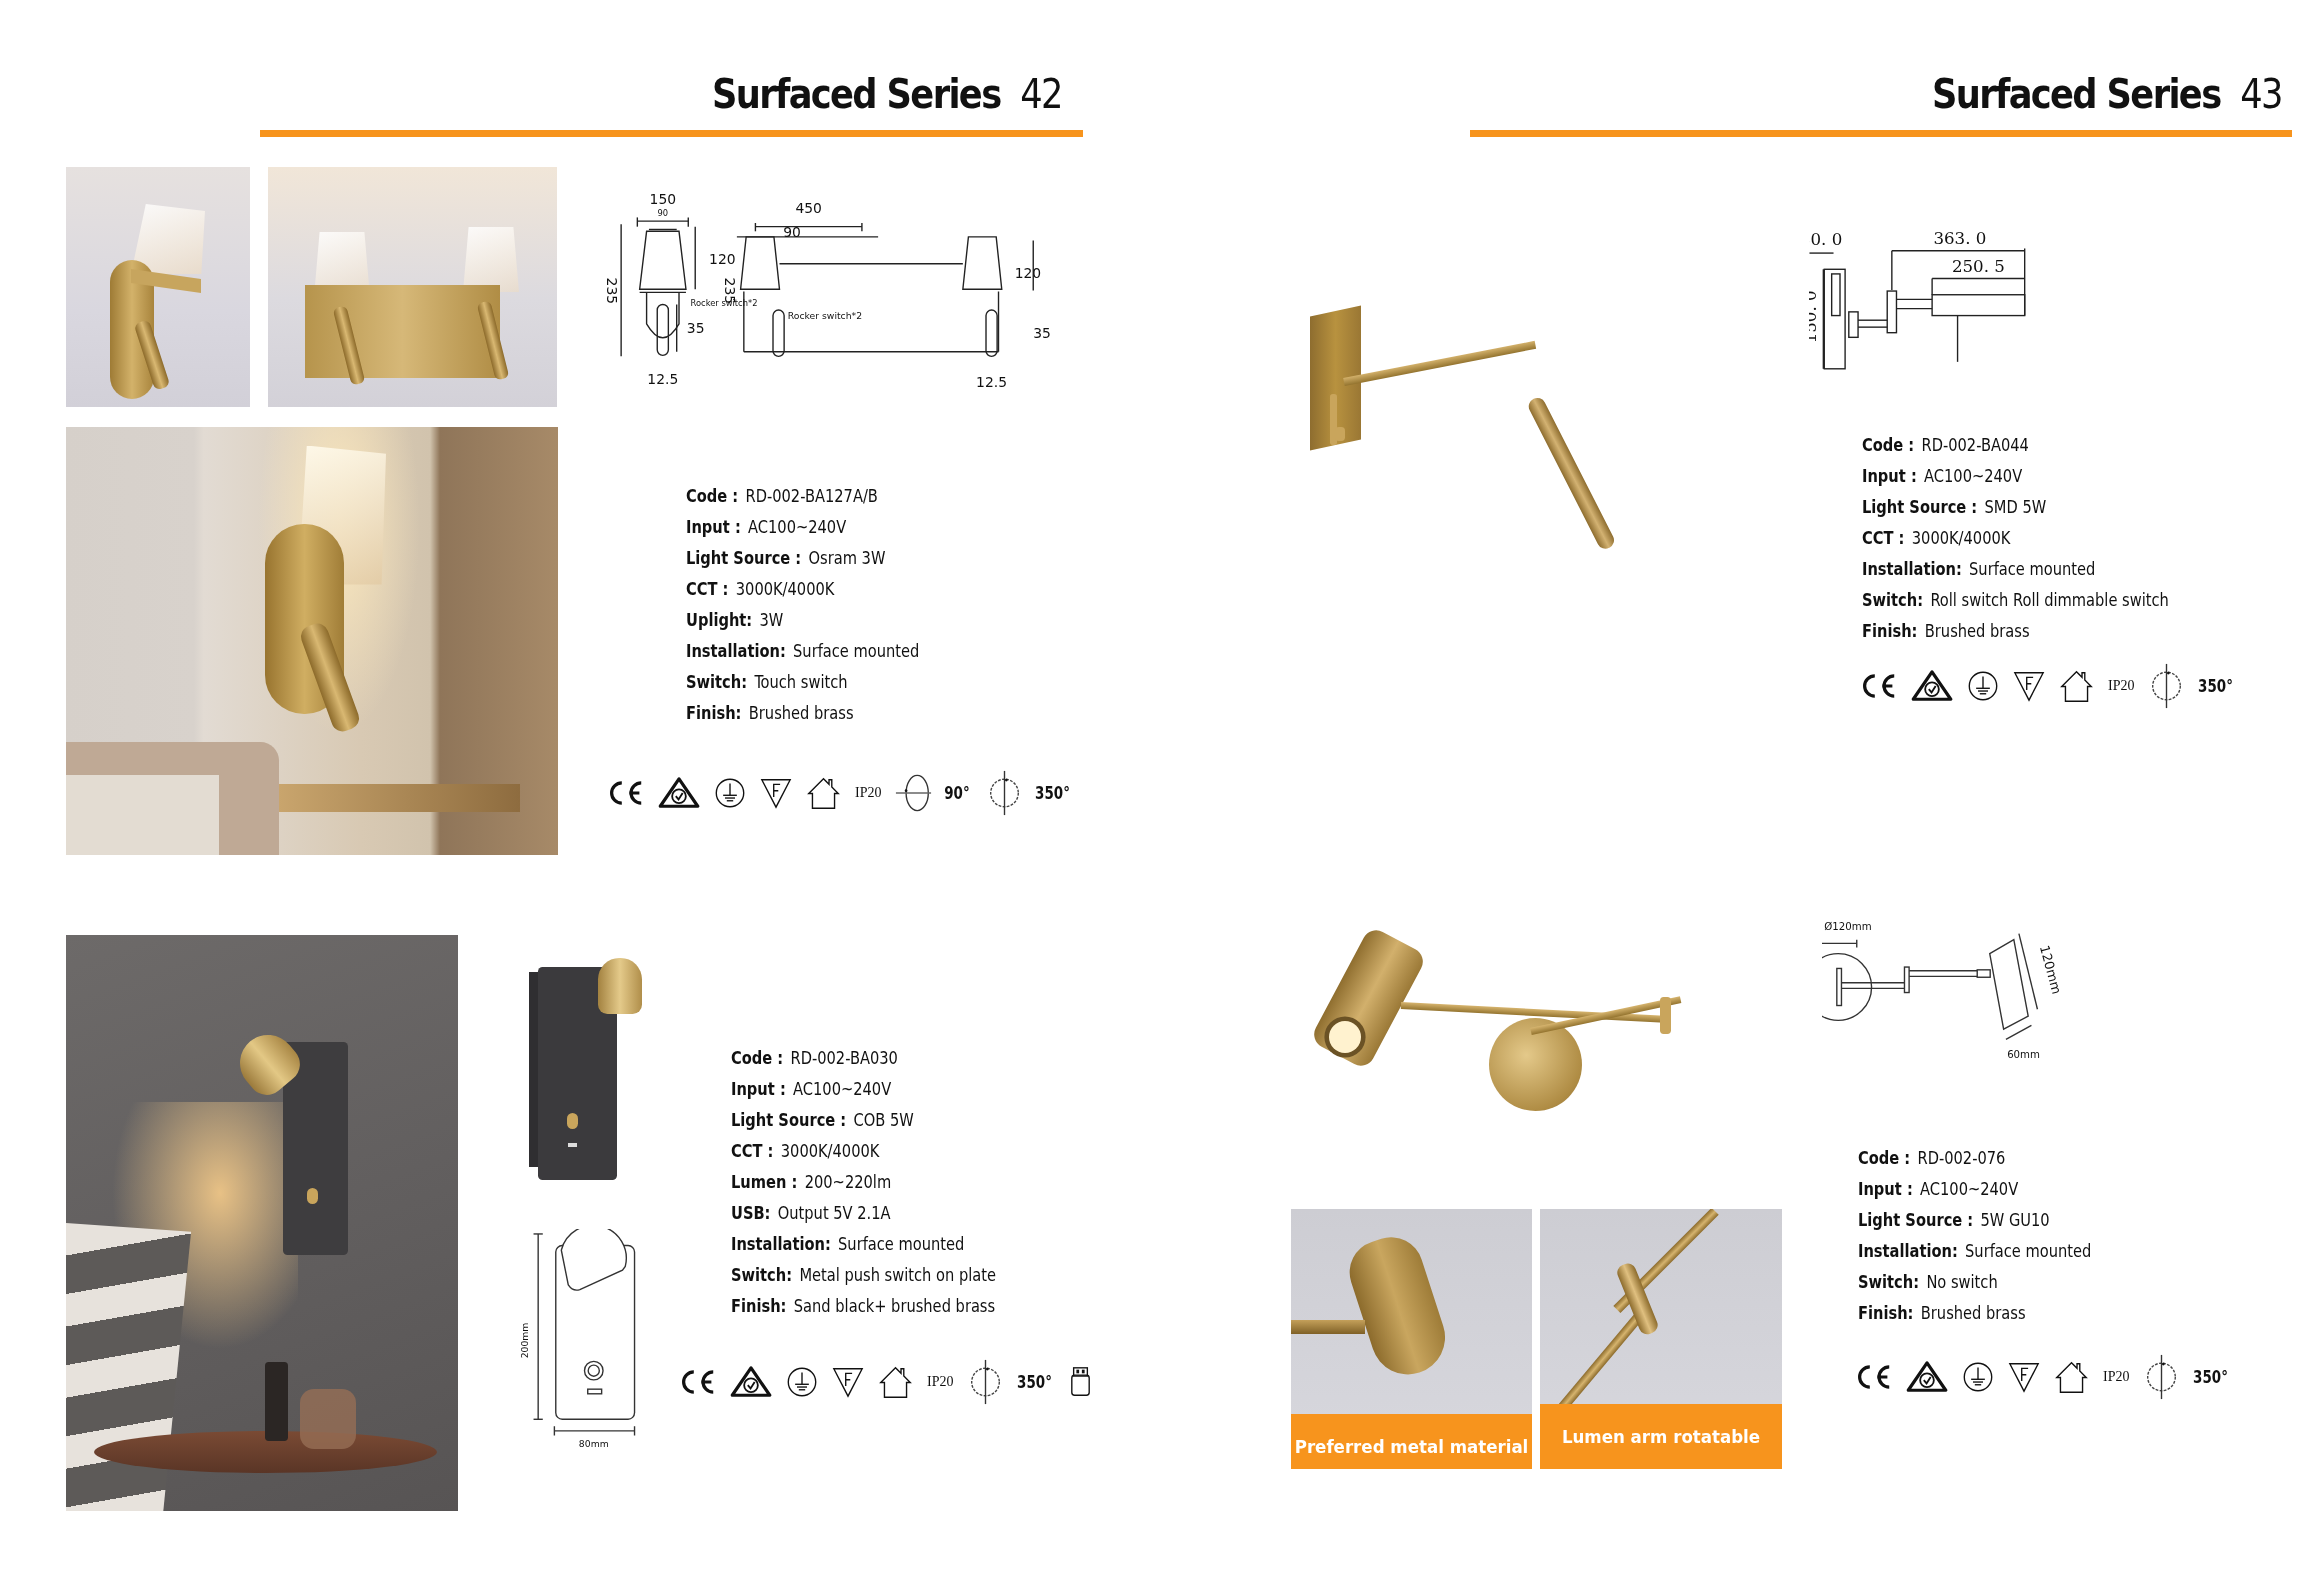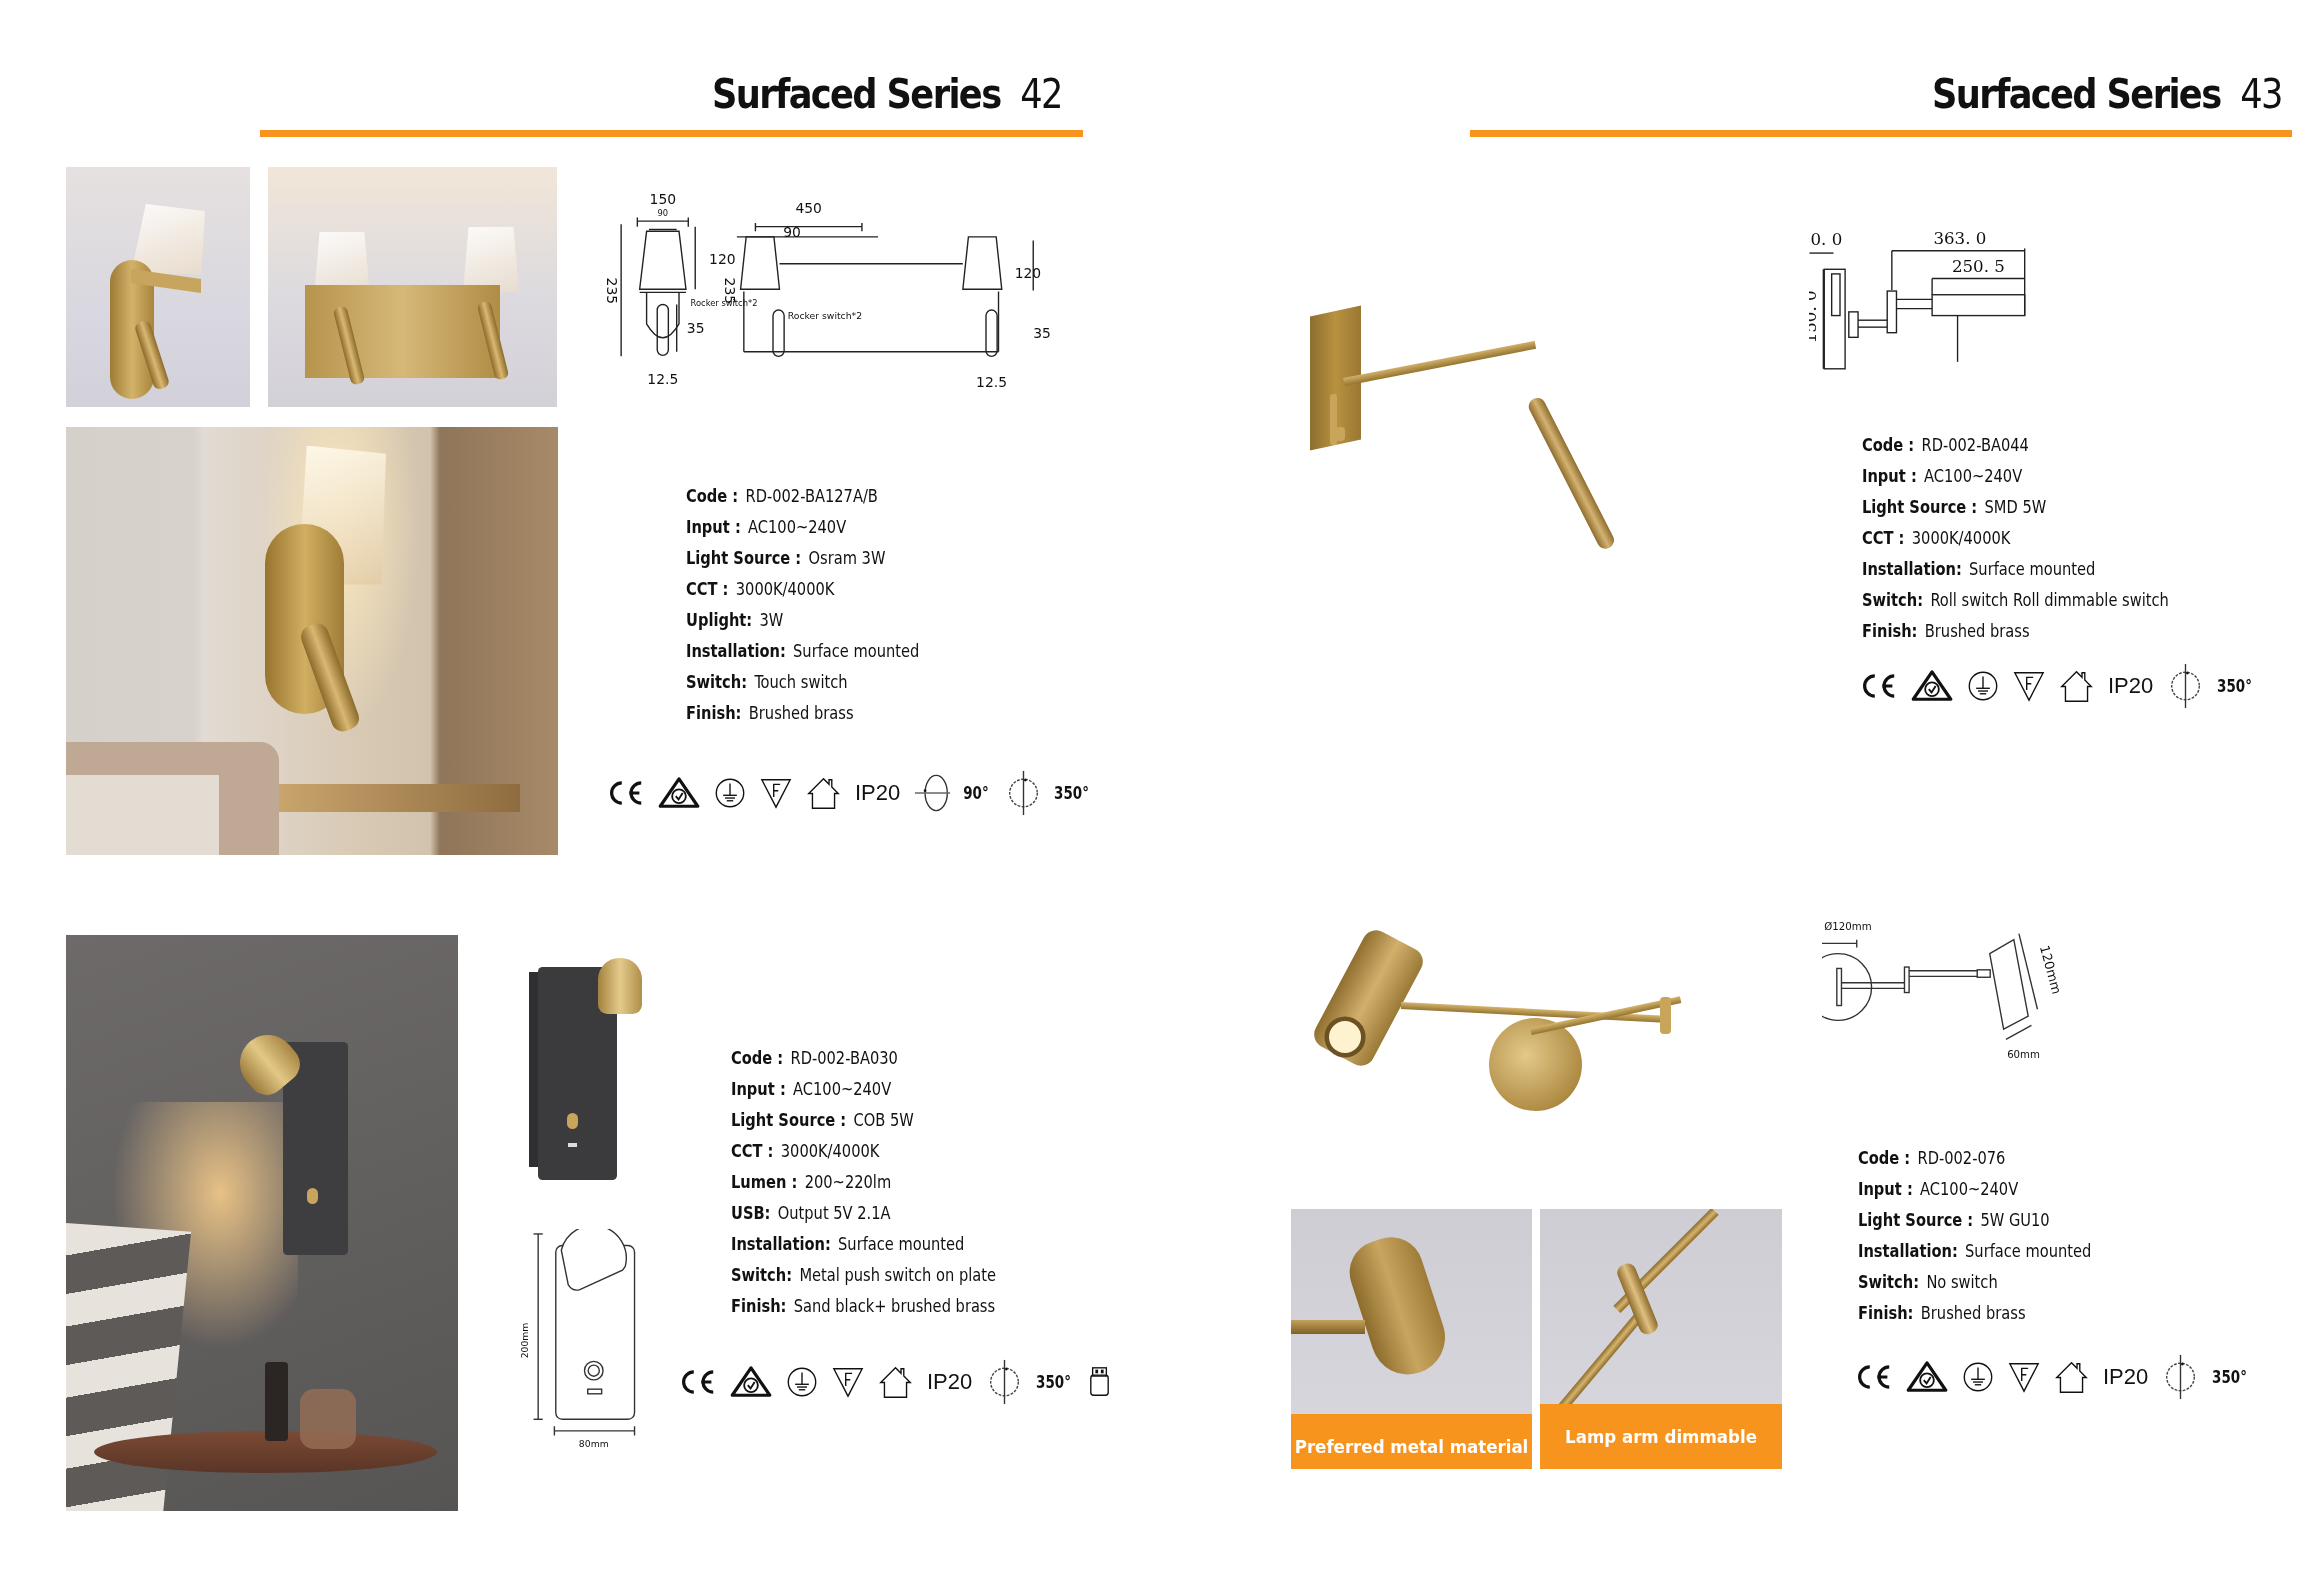--- a/index.html
+++ b/index.html
@@ -6,21 +6,21 @@
   body{width:2331px;height:1581px;position:relative;overflow:hidden;font-family:"DejaVu Sans Condensed","DejaVu Sans",sans-serif;color:#111;}
   .abs{position:absolute;}
   .title{position:absolute;font-family:"DejaVu Sans",sans-serif;font-size:41px;font-weight:bold;letter-spacing:-1.9px;transform:scaleX(0.86);transform-origin:right bottom;white-space:nowrap;}
   .pageno{font-weight:normal;margin-left:23px;}
   .rule{position:absolute;height:6.5px;background:#f7941d;}
   .photo{position:absolute;overflow:hidden;}
   .spec{position:absolute;font-size:18.5px;line-height:31px;white-space:nowrap;transform:scaleX(0.88);transform-origin:left top;}
   .spec .k{font-weight:bold;margin-right:8.3px;}
   .certs{position:absolute;display:flex;align-items:center;gap:14px;height:42px;}
   .certs svg{display:block;}
-  .certs .txt{font-family:Liberation Sans, sans-serif;font-size:22px;}
+  .certs .txt{font-family:Liberation Serif, serif;font-size:14px;}
   .certs .deg{font-size:17.6px;font-weight:bold;transform:scaleX(0.85);margin-left:-4.6px;}
   .badge{position:absolute;background:#f7941d;color:#fff;font-size:18.5px;font-weight:bold;display:flex;align-items:center;justify-content:center;transform-origin:center;}
   .draw{position:absolute;}
   .dimtxt{font-family:"DejaVu Sans",sans-serif;font-size:30px;fill:#111;}
   .dimser{font-family:"DejaVu Serif",serif;font-size:36px;fill:#111;}
 </style>
 </head>
 <body>
 
 <div>
@@ -351,21 +351,21 @@
 
 <div class="photo" style="left:1291px;top:1209px;width:241px;height:260px;background:linear-gradient(180deg,#cdcdd3,#d8d8de);">
   <div class="abs" style="left:70px;top:28px;width:74px;height:139px;border-radius:32px 32px 37px 37px;background:linear-gradient(90deg,#8c6b2c,#c9a65f,#9e7c38);transform:rotate(-18deg);"></div>
   <div class="abs" style="left:0;top:111px;width:74px;height:14px;background:linear-gradient(180deg,#c4a05a,#7f6026);"></div>
   <div class="badge" style="left:0;top:205px;width:241px;height:65px;">Preferred metal material</div>
 </div>
 <div class="photo" style="left:1540px;top:1209px;width:242px;height:260px;background:linear-gradient(180deg,#cdcdd3,#d8d8de);">
   <div class="abs" style="left:121px;top:-18.5px;width:10.2px;height:139px;background:linear-gradient(90deg,#8c6b2c,#d6b46e,#8c6b2c);transform:rotate(45deg);"></div>
   <div class="abs" style="left:56px;top:83px;width:10.2px;height:139px;background:linear-gradient(90deg,#8c6b2c,#d6b46e,#8c6b2c);transform:rotate(40deg);"></div>
   <div class="abs" style="left:88px;top:53px;width:18.5px;height:74px;border-radius:8.3px;background:linear-gradient(90deg,#8c6b2c,#e0c080,#8c6b2c);transform:rotate(-22deg);"></div>
-  <div class="badge" style="left:0;top:195px;width:242px;height:65px;">Lamp arm dimmable</div>
+  <div class="badge" style="left:0;top:195px;width:242px;height:65px;">Lumen arm rotatable</div>
 </div>
 
 <div class="spec" style="left:1858px;top:1142px;">
   <div><span class="k">Code :</span><span>RD-002-076</span></div>
   <div><span class="k">Input :</span><span>AC100~240V</span></div>
   <div><span class="k">Light Source :</span><span>5W GU10</span></div>
   <div><span class="k">Installation:</span><span>Surface mounted</span></div>
   <div><span class="k">Switch:</span><span>No switch</span></div>
   <div><span class="k">Finish:</span><span>Brushed brass</span></div>
 </div>

